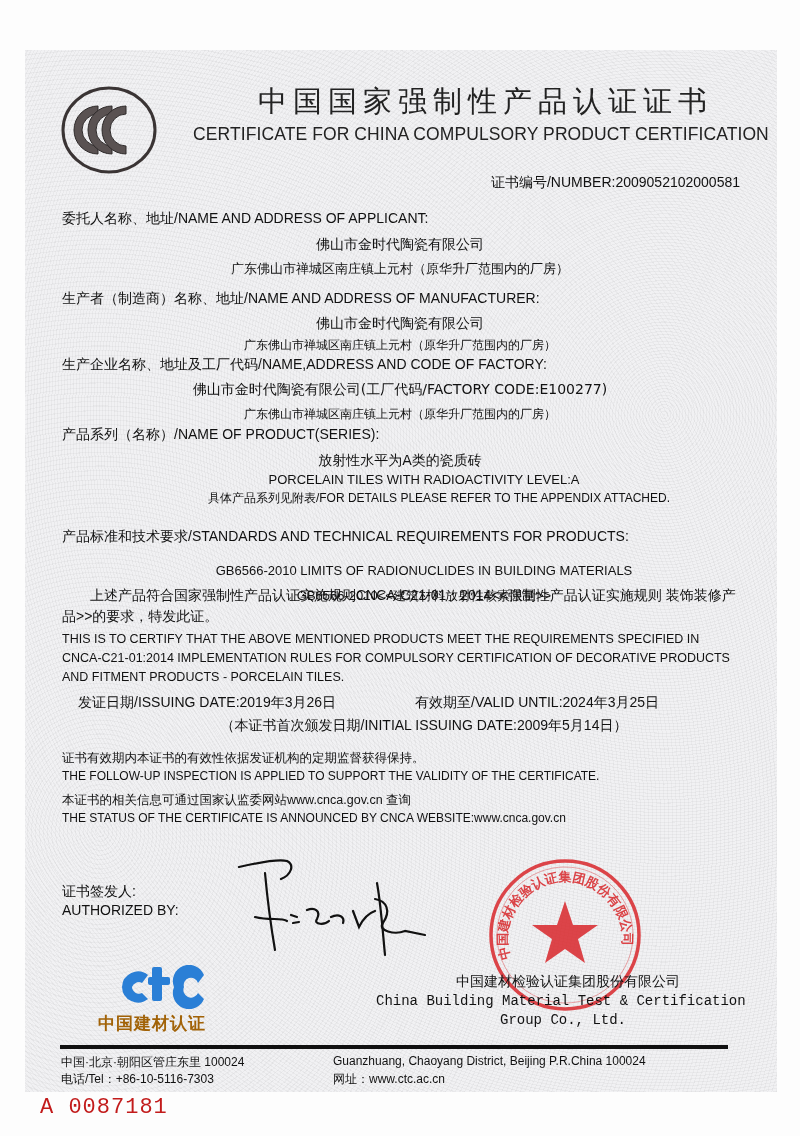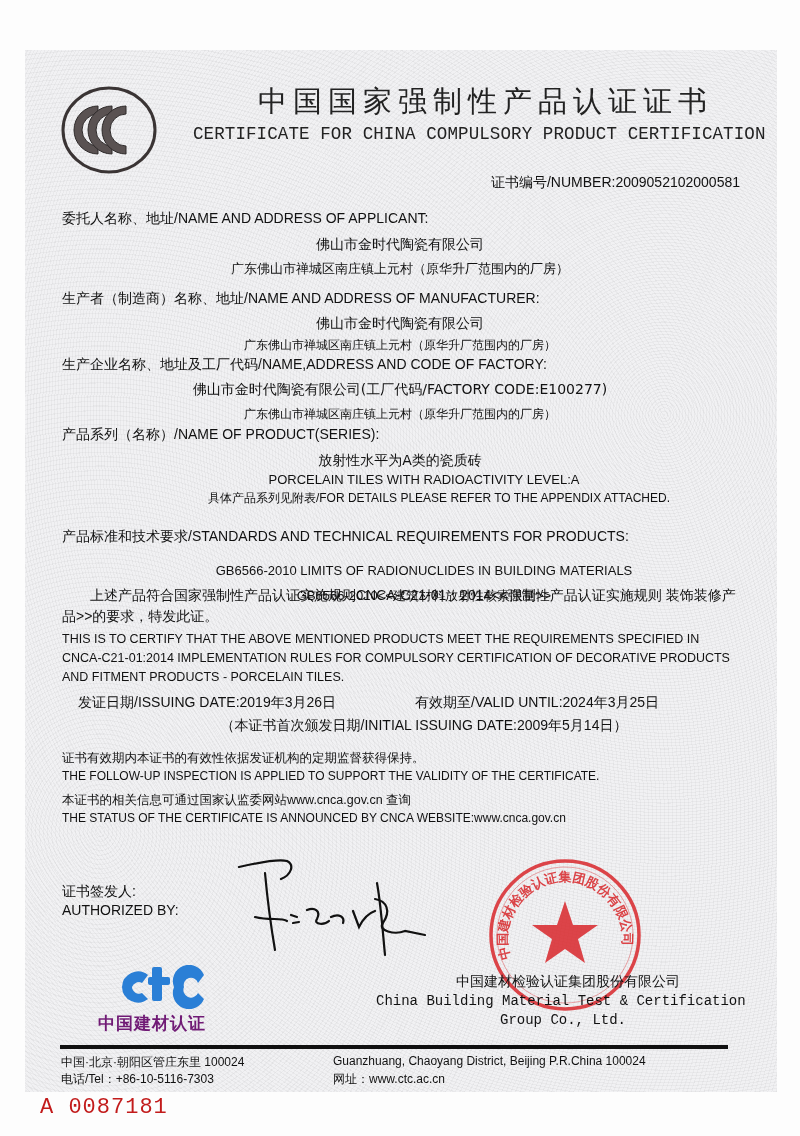--- a/index.html
+++ b/index.html
@@ -15,35 +15,35 @@
     background-image:
       repeating-radial-gradient(ellipse at 85% 35%, rgba(0,0,0,0.035) 0px, rgba(0,0,0,0.035) 1px, transparent 1px, transparent 3px),
       repeating-radial-gradient(ellipse at 10% 75%, rgba(0,0,0,0.03) 0px, rgba(0,0,0,0.03) 1px, transparent 1px, transparent 4px);
   }
   .abs { position: absolute; white-space: nowrap; }
   .mono { font-family: Liberation Sans, sans-serif; padding-left: 24px; }
 
   
   .ccc-logo { left: 60px; top: 84px; width: 98px; height: 92px; }
   .title-cn { left: 258px; top: 82px; font-size: 29px; letter-spacing: 6px; color: #222; }
-  .title-en { left: 193px; top: 124px; font-size: 17.5px; color: #222; font-family: Liberation Mono, monospace; letter-spacing: 0.1px; }
+  .title-en { left: 193px; top: 124px; font-size: 17.5px; color: #222; font-family: Liberation Sans, sans-serif; letter-spacing: 0.1px; }
   .cert-no { right: 60px; top: 174px; font-size: 14px; font-family: "Liberation Sans", sans-serif; color: #111; }
 
   .label { left: 62px; font-size: 14px; color: #111; font-family: "Liberation Sans", sans-serif; }
   .center { left: 0; width: 800px; text-align: center; color: #111; }
   .f14 { font-size: 14px; }
   .f13 { font-size: 13px; }
   .f12 { font-size: 12px; }
   .para { left: 62px; width: 680px; font-size: 12.5px; line-height: 19px; white-space: normal; color: #111; font-family: "Liberation Sans", sans-serif; }
 
   
   .sig { left: 225px; top: 855px; width: 210px; height: 105px; }
   .seal { left: 485px; top: 855px; width: 160px; height: 160px; }
   .ctc-logo { left: 118px; top: 965px; width: 100px; height: 44px; }
-  .ctc-cn { left: 98px; top: 1012px; font-size: 17px; font-weight: bold; color: #701a75; letter-spacing: 1px; }
+  .ctc-cn { left: 98px; top: 1012px; font-size: 17px; font-weight: bold; color: #a16207; letter-spacing: 1px; }
 
   .footer-line { left: 60px; top: 1045px; width: 668px; height: 4px; background: #111; }
   .foot { font-size: 12px; color: #111; font-family: "Liberation Sans", sans-serif; }
 
   .serial { left: 40px; top: 1095px; font-size: 22px; color: #c21b1b; font-family: "Liberation Mono", monospace; letter-spacing: 1px; }
 </style>
 </head>
 <body>
 
 <div class="sheet"></div>

